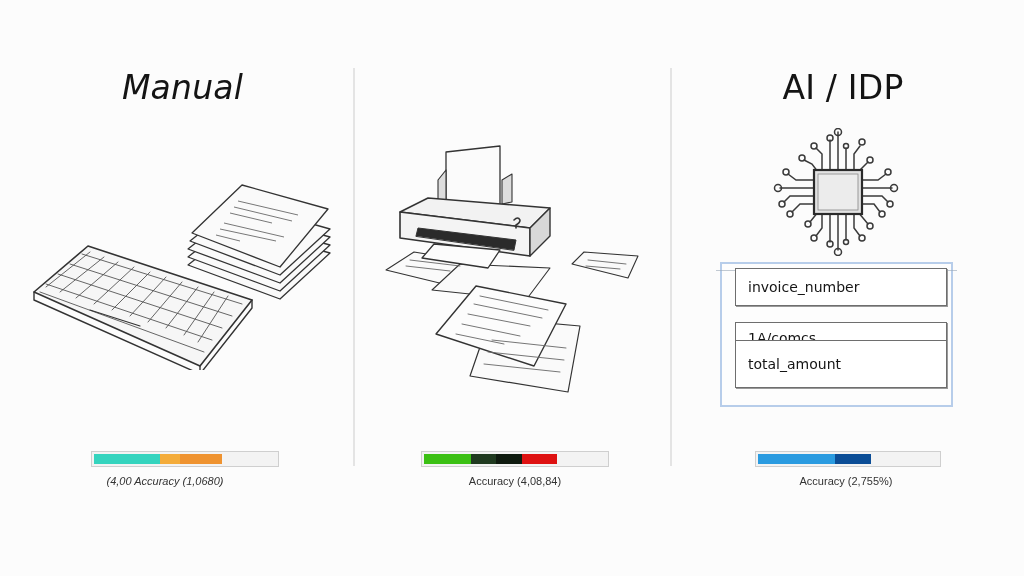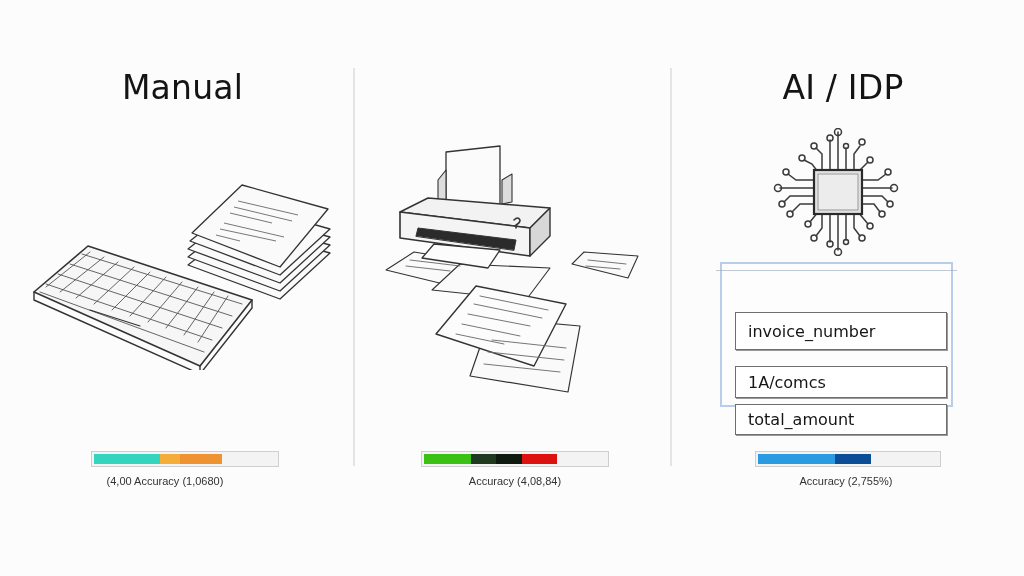--- a/index.html
+++ b/index.html
@@ -31,33 +31,32 @@
   .idp-frame {
     position:absolute; left:720px; top:262px; width:233px; height:145px;
     border:2px solid #b7cdea; box-sizing:border-box; background:#fdfdfd;
   }
   .idp-frame::before {
     content:""; position:absolute; left:-6px; right:-6px; top:6px; height:1px; background:#9aa6b5; opacity:.6;
   }
   .idp-field {
     position:absolute; left:735px; width:212px; box-sizing:border-box;
     border:1.5px solid #6e6e6e; background:#fff;
-    font-family:"DejaVu Sans", sans-serif; font-size:16px; color:#151515;
+    font-family:"DejaVu Sans", sans-serif; font-size:14px; color:#151515;
     padding-left:12px; display:flex; align-items:center;
     box-shadow: 1px 1px 0 #999;
-    margin-top: 44px;
   }
 </style>
 </head>
 <body>
 
 <div class="divider" style="left:353px;"></div>
 <div class="divider" style="left:670px;"></div>
 
-<section class="panel" style="left:0;width:413px;">
+<section class="panel" style="left:0;width:413px;font-style:italic;">
   <h1 class="heading" style="left:0;width:365px;margin:0;">Manual</h1>
 
   <svg class="illus" style="left:20px;top:170px;" width="320" height="200" viewBox="0 0 320 200">
     <g fill="none" stroke="#333" stroke-linecap="round" stroke-linejoin="round">
 
       <path d="M14 122 L68 76 L232 130 L180 196 Z" fill="#f6f6f6" stroke-width="1.6"></path>
       <path d="M14 122 L14 130 L180 204 L180 196" stroke-width="1.4"></path>
       <path d="M180 204 L232 138 L232 130" stroke-width="1.4"></path>
 
       <g stroke="#555" stroke-width="0.9">
@@ -207,19 +206,19 @@
     <path d="M90 76 L102 76 L108 84"></path>
       <circle cx="110" cy="86" r="3"></circle>
   </g>
   <rect x="42" y="42" width="48" height="44" fill="#e2e2e2" stroke="#2a2a2a" stroke-width="2.2"></rect>
   <rect x="46" y="46" width="40" height="36" fill="#ececec" stroke="#888" stroke-width="0.8"></rect>
 </svg>
 
 <div class="idp-frame"></div>
 <div class="idp-field" style="top:268px;height:38px;">invoice_number</div>
 <div class="idp-field" style="top:322px;height:32px;">1A/comcs</div>
-<div class="idp-field" style="top:360px;height:31px;">total_amount</div>
+<div class="idp-field" style="top:340px;height:48px;">total_amount</div>
 
 <div class="bar" style="left:755px;top:451px;width:186px;">
   <div class="seg" style="width:77px;background:#2a9be0;"></div>
   <div class="seg" style="width:36px;background:#0b4d96;"></div>
 </div>
 <div class="bar-label" style="left:726px;top:475px;">Accuracy (2,755%)</div>
 
 </body></html>

